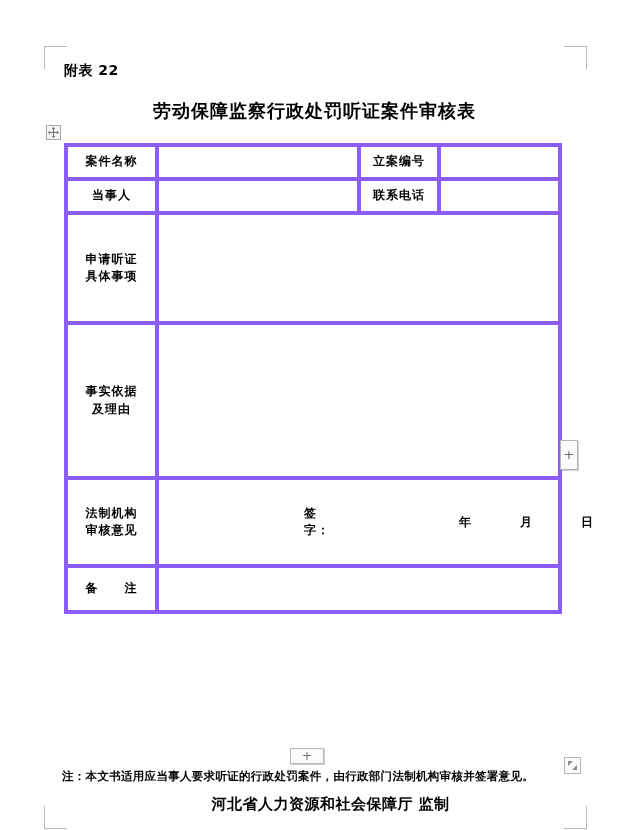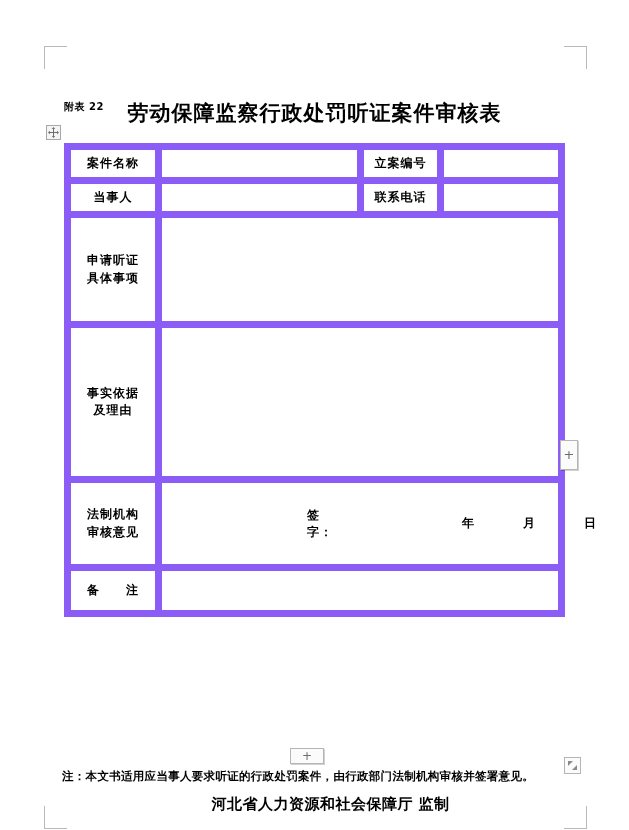--- a/index.html
+++ b/index.html
@@ -26,35 +26,34 @@
   .corner.tl { left: 44px;  top: 46px;  border-left: 1px solid #b9b9b9; border-top: 1px solid #b9b9b9; }
   .corner.tr { left: 564px; top: 46px;  border-right: 1px solid #b9b9b9; border-top: 1px solid #b9b9b9; }
   .corner.bl { left: 44px;  top: 806px; border-left: 1px solid #b9b9b9; border-bottom: 1px solid #b9b9b9; }
   .corner.br { left: 564px; top: 806px; border-right: 1px solid #b9b9b9; border-bottom: 1px solid #b9b9b9; }
 
   
   .form-label {
     position: absolute;
     left: 64px;
     top: 62px;
-    font-size: 10px;
+    font-size: 14px;
     font-weight: bold;
     font-family: "DejaVu Sans", "Liberation Sans", sans-serif;
     letter-spacing: 0.5px;
-    margin-top: 38px;
   }
 
   
   .doc-title {
     position: absolute;
     left: 0;
     top: 99px;
     width: 629px;
     text-align: center;
-    font-size: 21px;
+    font-size: 18px;
     font-weight: bold;
     font-family: "DejaVu Sans", "Liberation Sans", sans-serif;
     letter-spacing: 1px;
   }
 
   
   .move-handle {
     position: absolute;
     left: 46px;
     top: 125px;
@@ -69,21 +68,21 @@
   
   .form-table {
     position: absolute;
     left: 64px;
     top: 143px;
     width: 494px;
     border-collapse: collapse;
     table-layout: fixed;
   }
   .form-table td {
-    border: 7px solid #8b5cf6;
+    border: 4px solid #8b5cf6;
     padding: 0;
     vertical-align: middle;
     font-size: 12px;
     font-family: "DejaVu Sans", "Liberation Sans", sans-serif;
     font-weight: bold;
     letter-spacing: 1px;
   }
   .lbl {
     text-align: center;
     line-height: 1.45;

